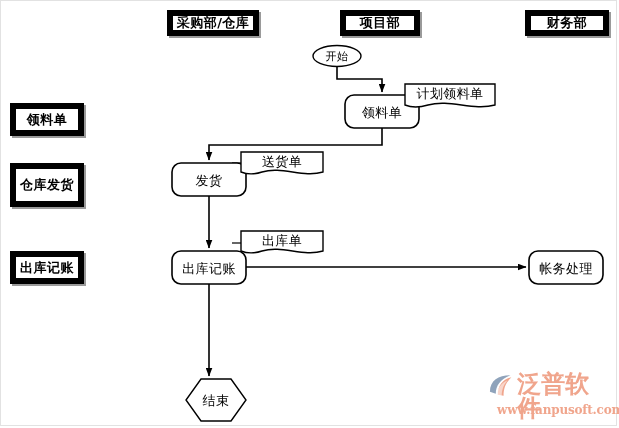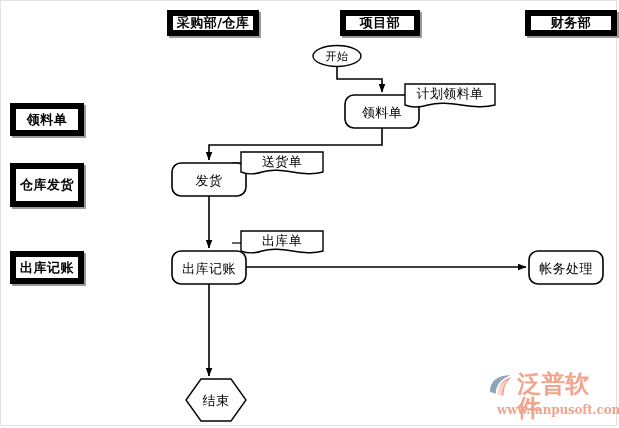--- a/index.html
+++ b/index.html
@@ -121,21 +121,21 @@
 <body>
 
 <div class="frame"></div>
 
 <div class="boxlabel" style="left:167px;top:10px;width:92px;height:26px;">
   <span>采购部/仓库</span>
 </div>
 <div class="boxlabel" style="left:340px;top:10px;width:80px;height:26px;">
   <span>项目部</span>
 </div>
-<div class="boxlabel" style="left:525px;top:10px;width:92px;height:26px;">
+<div class="boxlabel" style="left:525px;top:10px;width:84px;height:26px;">
   <span>财务部</span>
 </div>
 
 <div class="boxlabel" style="left:10px;top:103px;width:74px;height:33px;">
   <span>领料单</span>
 </div>
 <div class="boxlabel" style="left:10px;top:163px;width:74px;height:44px;">
   <span>仓库发货</span>
 </div>
 <div class="boxlabel" style="left:10px;top:251px;width:74px;height:33px;">

